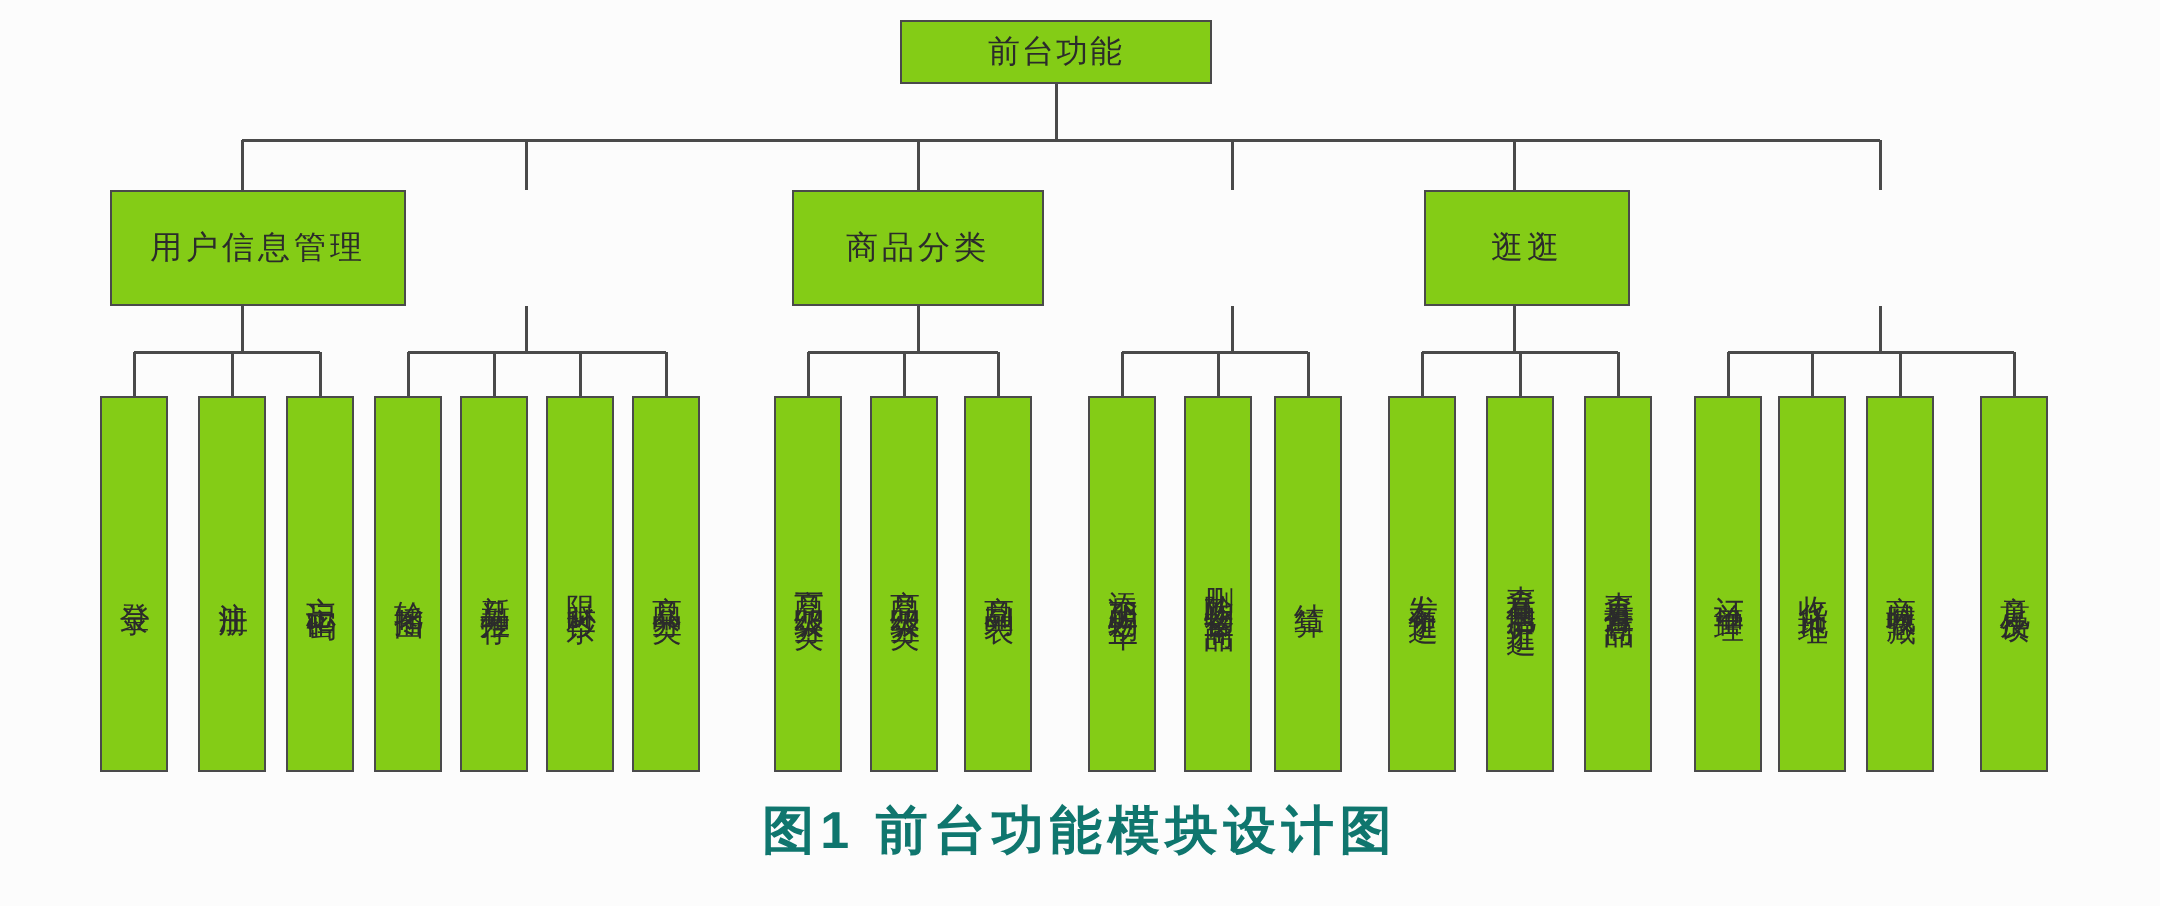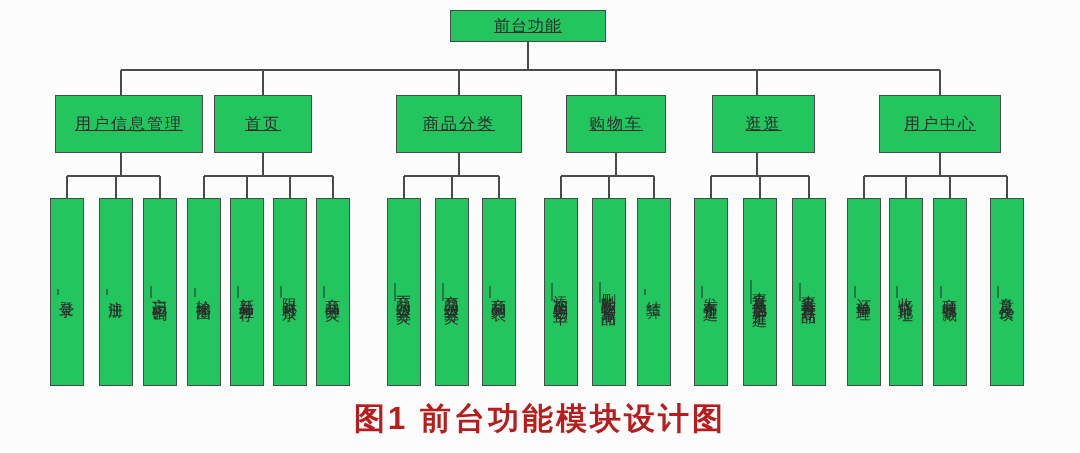--- a/index.html
+++ b/index.html
@@ -7,44 +7,43 @@
     position:relative;
     width:1080px;height:453px;
     background:#fcfcfc;
     font-family:"Liberation Sans", sans-serif;
     color:#2b2b2b;
     overflow:hidden;
   }
   .connectors{position:absolute;left:0;top:0;pointer-events:none;}
   .box{
     position:absolute;
-    background:#22c55e;
+    background:#84cc16;
     border:1.5px solid #4a4a4a;
     box-sizing:border-box;
     display:flex;align-items:center;justify-content:center;
     text-align:right;
-    text-decoration:underline;
   }
   .root{font-size:16px;letter-spacing:1px;}
   .l2{top:95px;height:58px;font-size:16px;letter-spacing:2px;}
   .leaf{
     top:198px;height:188px;width:34px;
     writing-mode:vertical-rl;
     text-orientation:upright;
     font-size:15px;
     letter-spacing:3px;
     line-height:1;
   }
   .caption{
     position:absolute;
     left:0;top:398px;width:1080px;
     text-align:center;
-    font-size:31px;
+    font-size:26px;
     font-weight:bold;
-    color:#b91c1c;
+    color:#0f766e;
     letter-spacing:3px;
   }
 </style>
 </head>
 <body>
 
 <div class="stage">
 
   <svg class="connectors" width="1080" height="453" stroke="#4a4a4a" stroke-width="1.5" shape-rendering="crispEdges">
 
@@ -91,25 +90,22 @@
     <line x1="809" y1="176" x2="809" y2="198"></line>
     <line x1="864" y1="176" x2="864" y2="198"></line>
     <line x1="906" y1="176" x2="906" y2="198"></line>
     <line x1="950" y1="176" x2="950" y2="198"></line>
     <line x1="1007" y1="176" x2="1007" y2="198"></line>
   </svg>
 
   <div class="box root" style="left:450px;top:10px;width:156px;height:32px">前台功能</div>
 
   <div class="box l2" style="left:55px;width:148px">用户信息管理</div>
-  <div class="box l2" style="left:214px;width:98px">首页</div>
   <div class="box l2" style="left:396px;width:126px">商品分类</div>
-  <div class="box l2" style="left:566px;width:100px">购物车</div>
   <div class="box l2" style="left:712px;width:103px">逛逛</div>
-  <div class="box l2" style="left:879px;width:122px">用户中心</div>
 
   <div class="box leaf" style="left:50px">登录</div>
   <div class="box leaf" style="left:99px">注册</div>
   <div class="box leaf" style="left:143px">忘记密码</div>
 
   <div class="box leaf" style="left:187px">轮播图</div>
   <div class="box leaf" style="left:230px">新品推荐</div>
   <div class="box leaf" style="left:273px">限时秒杀</div>
   <div class="box leaf" style="left:316px">商品分类</div>
 

